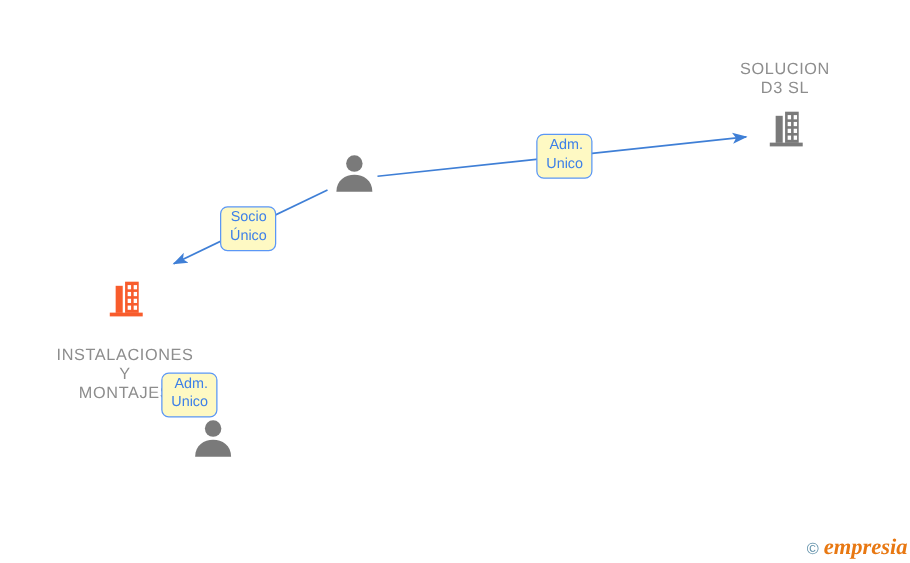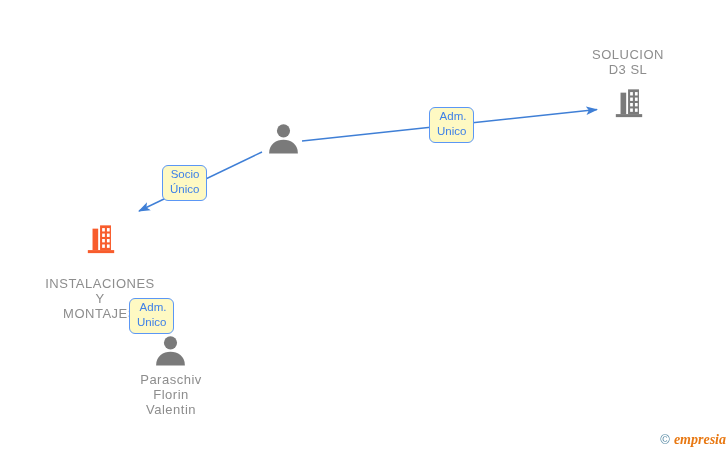--- a/index.html
+++ b/index.html
@@ -55,21 +55,21 @@
     gap: 4px;
   }
   .watermark .copy {
     color: #5a8ca6;
     font-size: 13px;
   }
   .watermark .brand {
     color: #e87812;
     font-family: "Liberation Serif", "DejaVu Serif", serif;
     font-style: italic;
-    font-size: 14px;
+    font-size: 18px;
     font-weight: bold;
   }
 </style>
 </head>
 <body>
 
 <div class="canvas">
 
   <svg class="edges-layer" width="728" height="450" viewBox="0 0 728 450">
     <defs>
@@ -128,27 +128,24 @@
   <div class="node-label" style="left:100px; top:276px;">INSTALACIONES
 Y
 MONTAJES</div>
 
   <div class="node-icon" style="left:152px; top:333px;">
     <svg width="37" height="37" viewBox="0 0 36 36">
       <circle cx="18" cy="9.6" r="6.4" fill="#7a7a7a"></circle>
       <path d="M4,31.5 C4,22.5 11,18.3 18,18.3 C25,18.3 32,22.5 32,31.5 Z" fill="#7a7a7a"></path>
     </svg>
   </div>
-  <div class="node-label" style="left:171px; top:372px;">Paraschiv
-Florin
-Valentin</div>
 
   <div class="edge-label" style="left:429px; top:107px;">Adm.
 Unico</div>
-  <div class="edge-label" style="left:162px; top:165px;">Socio
+  <div class="edge-label" style="left:176px; top:165px;">Socio
 Único</div>
   <div class="edge-label" style="left:129px; top:298px;">Adm.
 Unico</div>
 
   <div class="watermark">
     <span class="copy">©</span>
     <span class="brand">empresia</span>
   </div>
 
 </div>

